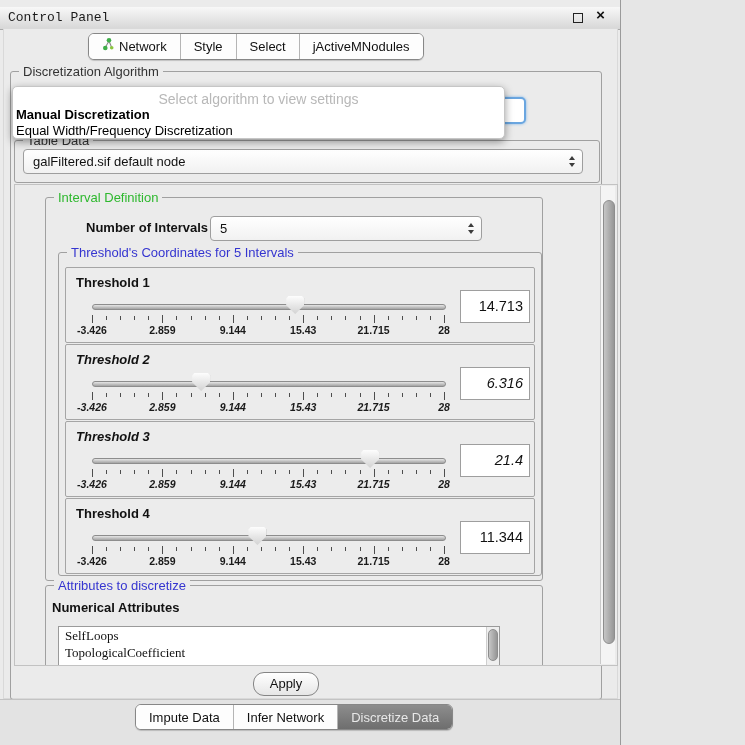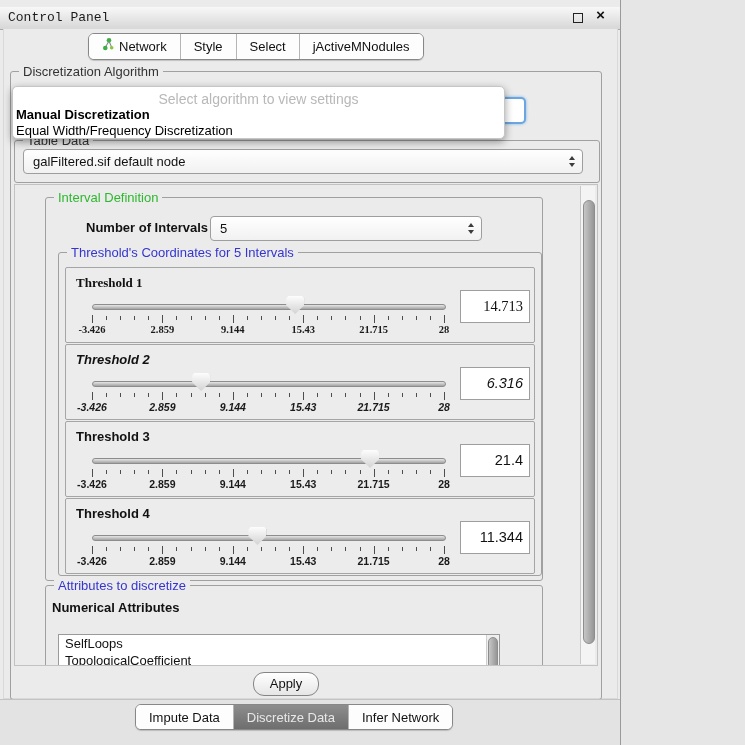--- a/index.html
+++ b/index.html
@@ -26,21 +26,21 @@
   #outer-group{left:10px;top:71px;width:590px;height:627px;}
   
   #tabledata-group{left:14px;top:140px;width:584px;height:41px;}
   .combo{position:absolute;background:linear-gradient(#ffffff,#f1f1f1);border:1px solid #9e9e9e;border-radius:4px;font-size:13px;color:#111;}
   #tabledata-combo{left:8px;top:8px;width:558px;height:23px;line-height:23px;}
   .combo-text{padding-left:9px;display:block;overflow:hidden;white-space:nowrap;}
   .stepper{position:absolute;right:7px;top:0;height:100%;display:flex;flex-direction:column;justify-content:center;}
   .arr-up{width:0;height:0;border-left:3.5px solid transparent;border-right:3.5px solid transparent;border-bottom:4.5px solid #3c3c3c;margin-bottom:2.5px;}
   .arr-down{width:0;height:0;border-left:3.5px solid transparent;border-right:3.5px solid transparent;border-top:4.5px solid #3c3c3c;}
   
-  #scrollarea{position:absolute;left:14px;top:184px;width:582px;height:480px;border:1px solid #c2c2c2;background:#ebebeb;overflow:hidden;}
+  #scrollarea{position:absolute;left:14px;top:184px;width:582px;height:480px;border:1px solid #c2c2c2;background:#ebebeb;overflow:hidden;padding-left:20px;}
   .vscroll{position:absolute;background:#f4f4f4;border-left:1px solid #c9c9c9;}
   #main-vscroll{right:2px;top:1px;bottom:1px;width:14px;}
   .vthumb{position:absolute;left:1.5px;width:10px;background:linear-gradient(90deg,#c6c6c6,#969696);border:1px solid #8d8d8d;border-radius:6px;}
   #main-vthumb{top:14px;height:442px;}
   
   #interval-group{left:30px;top:12px;width:496px;height:382px;}
   #noi-label{position:absolute;left:40px;top:18px;height:24px;line-height:24px;font-size:13px;font-weight:bold;}
   #noi-spinner{left:164px;top:18px;width:270px;height:23px;line-height:23px;}
   #threshold-group{left:12px;top:54px;width:482px;height:322px;}
   .th-panel{position:absolute;left:6px;width:468px;height:74px;border:1px solid #a5a5a5;border-radius:2px;background:#ececec;}
@@ -50,21 +50,21 @@
             clip-path:polygon(12% 0,88% 0,100% 14%,100% 52%,50% 100%,0 52%,0 14%);
             filter:drop-shadow(0 0 1px #777);}
   .tick{position:absolute;width:1px;background:#4d4d4d;}
   .tick.minor{top:48px;height:4px;} .tick.major{top:47px;height:8px;}
   .ticklab{position:absolute;top:56px;transform:translateX(-50%);font-size:10.5px;font-weight:bold;color:#1a1a1a;}
   .th-value{position:absolute;left:394px;top:22px;width:62px;height:31px;line-height:31px;background:#fff;border:1px solid #9e9e9e;
             font-size:14.5px;text-align:right;padding-right:6px;box-sizing:content-box;}
   
   #attr-group{left:30px;top:400px;width:496px;height:90px;}
   #attr-subtitle{position:absolute;left:6px;top:14px;font-size:13px;font-weight:bold;}
-  #attr-list{position:absolute;left:12px;top:48px;width:440px;height:46px;background:#fff;border:1px solid #9a9a9a;overflow:hidden;}
+  #attr-list{position:absolute;left:12px;top:40px;width:440px;height:46px;background:#fff;border:1px solid #9a9a9a;overflow:hidden;font-family:Liberation Serif, serif;}
   .attr-item{height:17px;line-height:17px;font-size:13px;padding-left:6px;white-space:nowrap;}
   #attr-vscroll{position:absolute;right:0;top:0;bottom:0;width:12px;background:#efefef;border-left:1px solid #cfcfcf;}
   #attr-vthumb{top:2px;height:30px;left:1px;width:8px;}
   
   #apply-btn{position:absolute;left:253px;top:672px;width:64px;height:22px;border:1px solid #858585;border-radius:11px;
              background:linear-gradient(#ffffff,#e6e6e6);font-size:13px;text-align:center;line-height:21px;}
   #cp-footer{position:absolute;left:0;top:699px;width:620px;height:46px;background:#e3e3e3;border-top:1px solid #c3c3c3;}
   
   #algo-popup{position:absolute;left:12px;top:86px;width:491px;height:51px;background:#fff;border:1px solid #c6c6c6;border-radius:5px;
               box-shadow:0 3px 8px rgba(0,0,0,.4);z-index:30;}
@@ -132,21 +132,21 @@
         <div id="noi-spinner" class="combo">
           <span class="combo-text">5</span>
           <span class="stepper">
               <span class="arr-up"></span>
               <span class="arr-down"></span>
             </span>
         </div>
         <div id="threshold-group" class="group">
           <span class="legend blue">Threshold's Coordinates for 5 Intervals</span>
           <div id="threshold-panels">
-              <div class="th-panel" style="top: 14px; font-family: Liberation Serif, serif;">
+              <div class="th-panel" style="top: 14px;">
                 <div class="th-label">Threshold 1</div>
                 <div class="th-track"></div>
                 <div class="tick major" style="left: 26px;"></div>
                 <div class="tick minor" style="left: 40.08px;"></div>
                 <div class="tick minor" style="left: 54.16px;"></div>
                 <div class="tick minor" style="left: 68.24px;"></div>
                 <div class="tick minor" style="left: 82.32px;"></div>
                 <div class="tick major" style="left: 96.4px;"></div>
                 <div class="tick minor" style="left: 110.48px;"></div>
                 <div class="tick minor" style="left: 124.56px;"></div>
@@ -208,21 +208,21 @@
                 <div class="tick major" style="left: 378px;"></div>
                 <div class="ticklab" style="left: 26px;">-3.426</div>
                 <div class="ticklab" style="left: 96.4px;">2.859</div>
                 <div class="ticklab" style="left: 166.8px;">9.144</div>
                 <div class="ticklab" style="left: 237.2px;">15.43</div>
                 <div class="ticklab" style="left: 307.6px;">21.715</div>
                 <div class="ticklab" style="left: 378px;">28</div>
                 <div class="th-thumb" style="left: 126.119px;"></div>
                 <div class="th-value">6.316</div>
               </div>
-              <div class="th-panel" style="top: 168px;">
+              <div class="th-panel" style="top: 168px; font-style: italic;">
                 <div class="th-label">Threshold 3</div>
                 <div class="th-track"></div>
                 <div class="tick major" style="left: 26px;"></div>
                 <div class="tick minor" style="left: 40.08px;"></div>
                 <div class="tick minor" style="left: 54.16px;"></div>
                 <div class="tick minor" style="left: 68.24px;"></div>
                 <div class="tick minor" style="left: 82.32px;"></div>
                 <div class="tick major" style="left: 96.4px;"></div>
                 <div class="tick minor" style="left: 110.48px;"></div>
                 <div class="tick minor" style="left: 124.56px;"></div>
@@ -312,25 +312,25 @@
         <div id="main-vthumb" class="vthumb"></div>
       </div>
     </div>
 
     <div id="apply-btn">Apply</div>
     <div id="cp-footer"></div>
     <div id="bottom-tabbar" class="tabbar">
         <div class="tab">
           <span>Impute Data</span>
         </div>
+        <div class="tab">
+          <span>Infer Network</span>
+        </div>
         <div class="tab selected">
           <span>Discretize Data</span>
-        </div>
-        <div class="tab">
-          <span>Infer Network</span>
         </div>
       </div>
 
     <div id="combo-fragment"></div>
 
     <div id="algo-popup">
       <div class="popup-prompt">Select algorithm to view settings</div>
       <div class="popup-opt bold">Manual Discretization</div>
       <div class="popup-opt">Equal Width/Frequency Discretization</div>
     </div>

